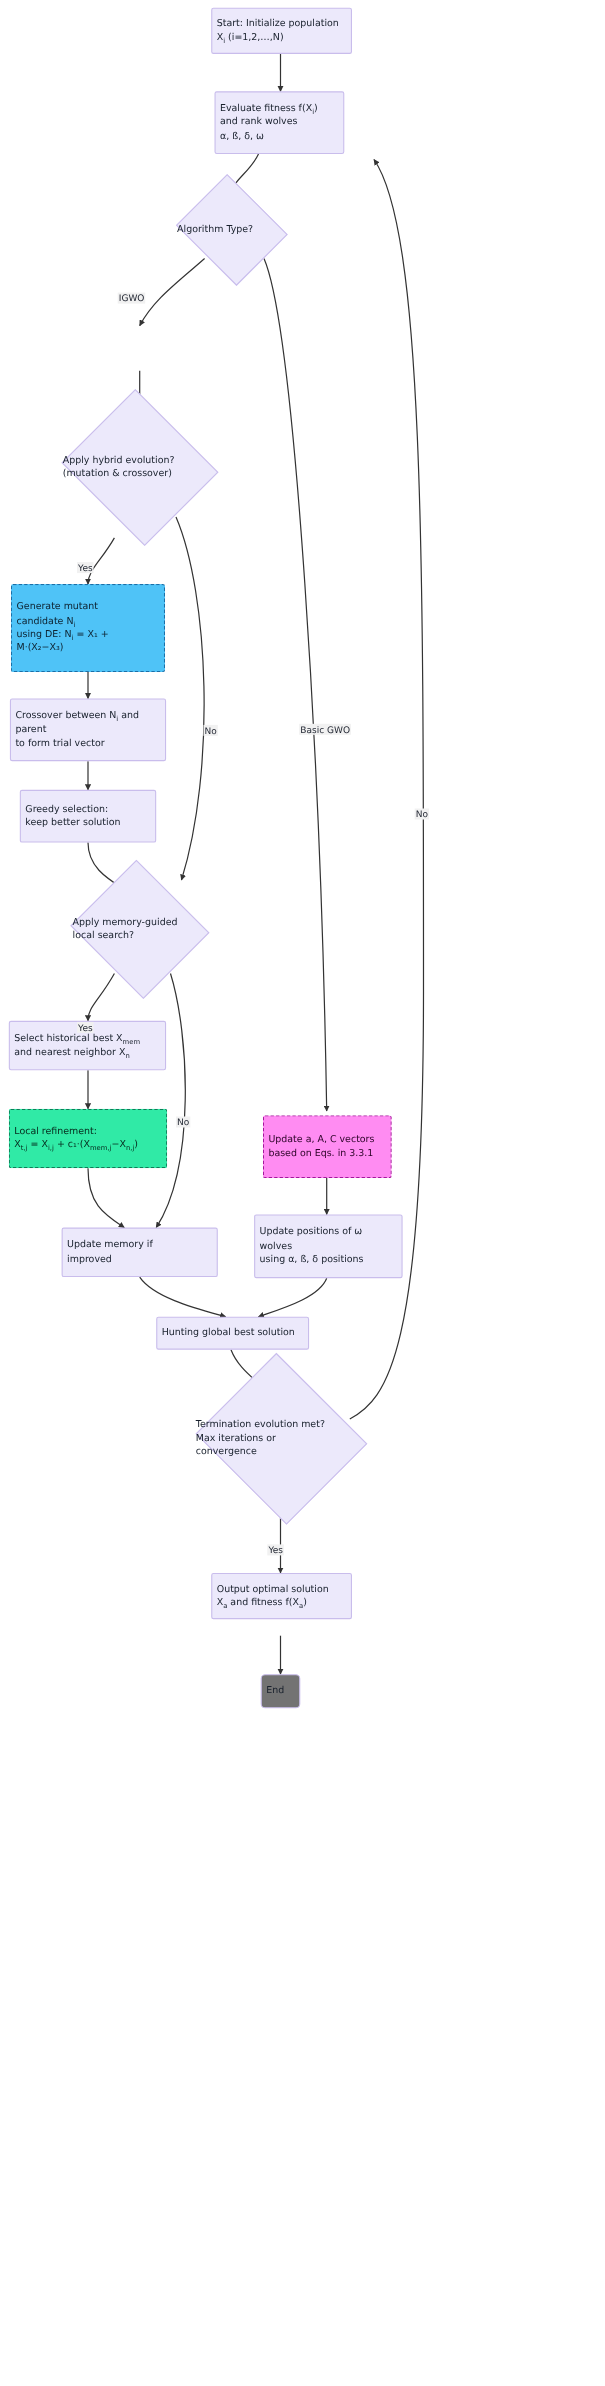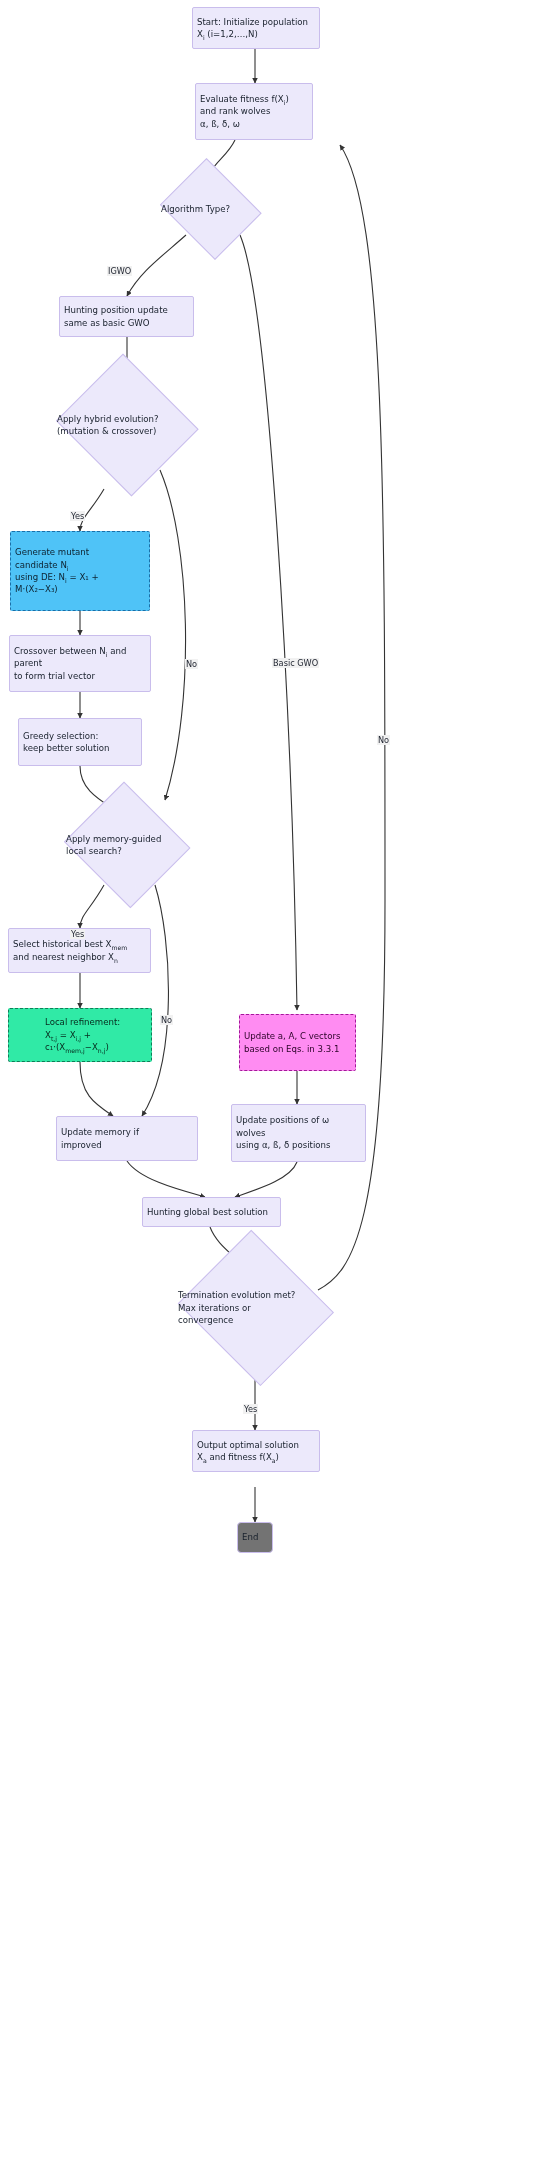--- a/index.html
+++ b/index.html
@@ -163,24 +163,20 @@
     <span class="txt">Evaluate fitness f(X<sub>i</sub>)
 and rank wolves
 α, ß, δ, ω</span>
   </div>
 
   <div class="node diamond" style="left:157px; top:164px; width:108px; height:90px;">
     <span class="dshape"></span>
     <span class="txt">Algorithm Type?</span>
   </div>
 
-  <div class="node rect" style="left:59px; top:296px; width:135px; height:41px;">
-    <span class="txt">Hunting position update
-same as basic GWO</span>
-  </div>
 
   <div class="node diamond" style="left:53px; top:359px; width:148px; height:132px;">
     <span class="dshape"></span>
     <span class="txt">Apply hybrid evolution?
 (mutation &amp; crossover)</span>
   </div>
 
   <div class="node rect cyan" style="left:10px; top:531px; width:140px; height:80px;">
     <span class="txt">Generate mutant
 candidate N<sub>i</sub>
@@ -202,21 +198,21 @@
     <span class="dshape"></span>
     <span class="txt">Apply memory-guided
 local search?</span>
   </div>
 
   <div class="node rect" style="left:8px; top:928px; width:143px; height:45px;">
     <span class="txt">Select historical best X<sub>mem</sub>
 and nearest neighbor X<sub>n</sub></span>
   </div>
 
-  <div class="node rect green" style="left:8px; top:1008px; width:144px; height:54px;padding-left:32px;">
+  <div class="node rect green" style="left:8px; top:1008px; width:144px; height:54px;">
     <span class="txt">Local refinement:
 X<sub>t,j</sub> = X<sub>i,j</sub> + c₁·(X<sub>mem,j</sub>−X<sub>n,j</sub>)</span>
   </div>
 
   <div class="node rect" style="left:56px; top:1116px; width:142px; height:45px;">
     <span class="txt">Update memory if
 improved</span>
   </div>
 
   <div class="node rect pink" style="left:239px; top:1014px; width:117px; height:57px;">

